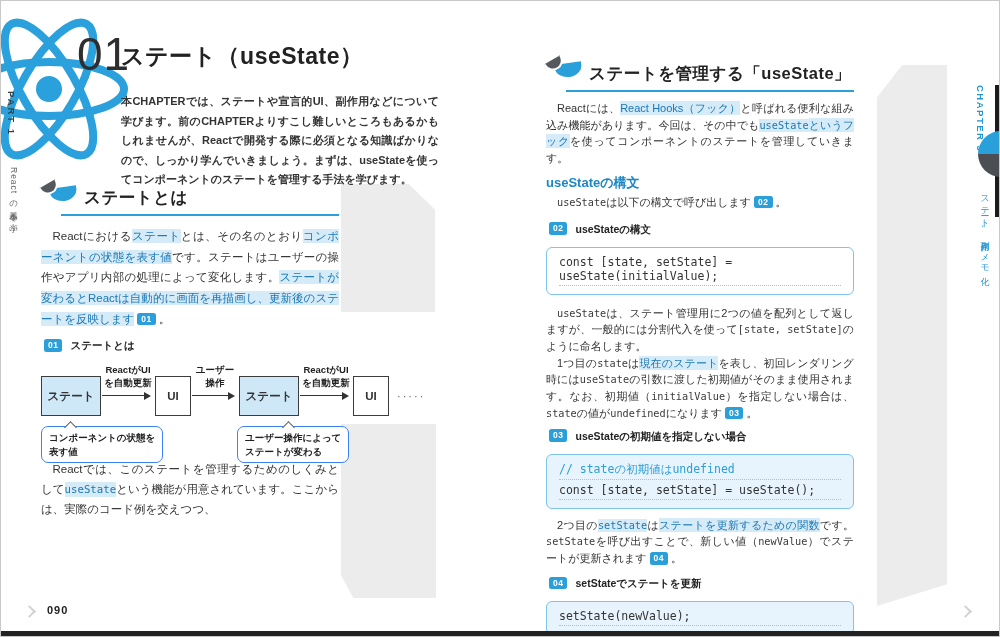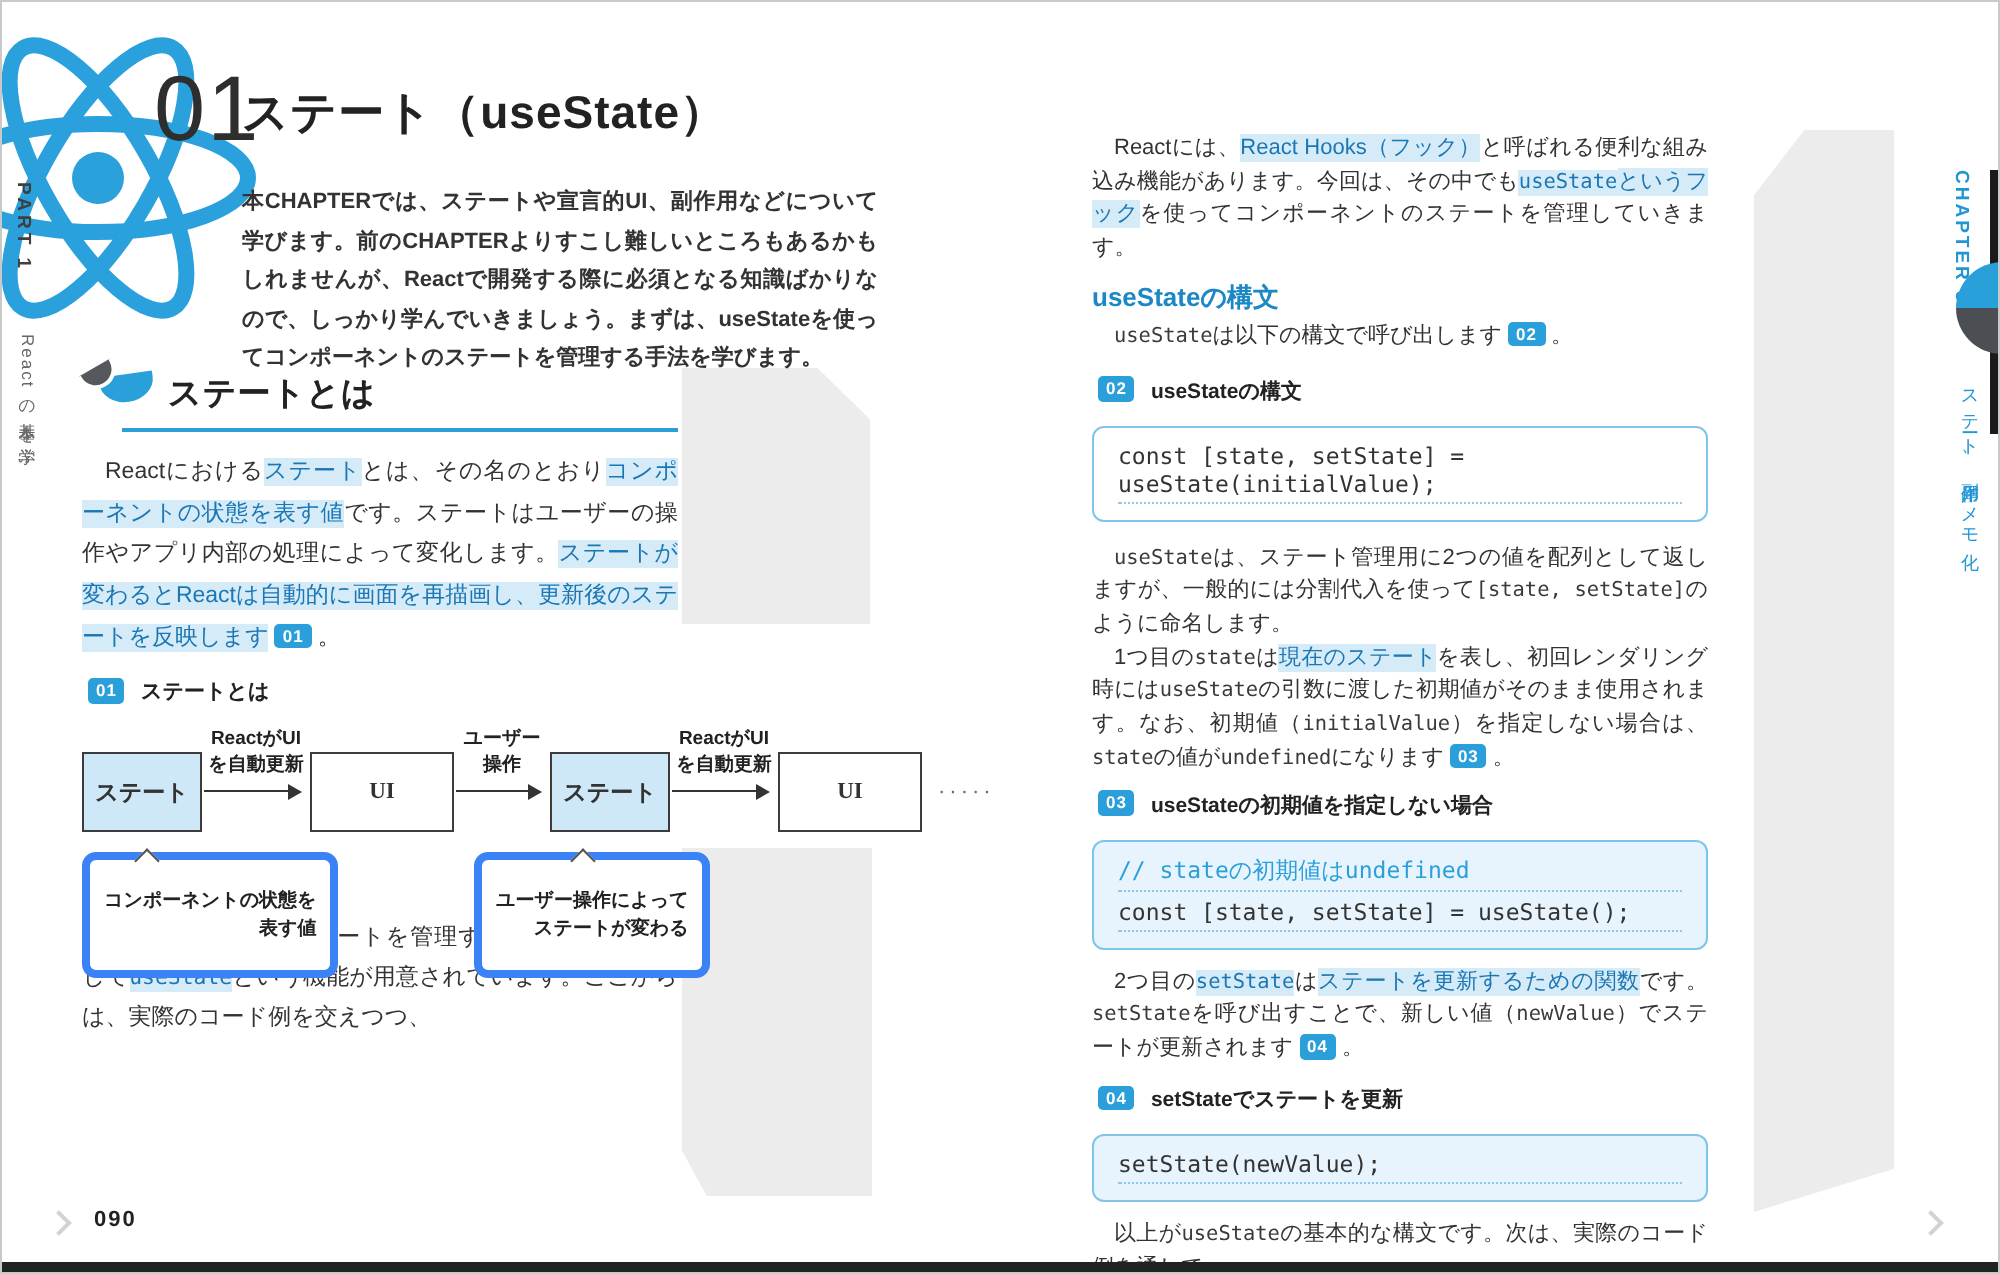--- a/index.html
+++ b/index.html
@@ -80,31 +80,31 @@
   .code-block.tint { background:#e7f4fd; }
   .code-line { display:block; border-bottom:1px dotted #8cc9ec; padding-bottom:2px; margin-bottom:3px; }
   .code-comment { color:#2b9fd9; }
 
   
   .diagram { position:relative; width:398px; height:104px; margin-top:3px; }
   .flow-row { position:absolute; left:0; top:20px; display:flex; align-items:center; height:40px; }
   .node { height:40px; display:flex; align-items:center; justify-content:center;
           border:1.5px solid #3c3c3c; font-size:11.5px; font-weight:600; background:#fff; flex:none; }
   .node.state { width:60px; background:#cfe8f8; }
-  .node.ui { width:72px;font-family:Liberation Serif, serif; }
+  .node.ui { width:36px; }
   .arrow { position:relative; height:40px; flex:none;padding-left:26px; }
   .arrow.w54 { width:54px; } .arrow.w48 { width:48px; }
   .arrow .lbl { position:absolute; bottom:27px; left:50%; transform:translateX(-50%); width:86px;
                 text-align:center; font-size:9.5px; font-weight:bold; line-height:1.35; color:#222; }
   .arrow .ln { position:absolute; top:19px; left:1px; right:6px; border-top:1.5px solid #333; }
   .arrow .ln::after { content:''; position:absolute; right:-2px; top:-4.5px; width:0; height:0;
                       border-left:7px solid #333; border-top:4px solid transparent; border-bottom:4px solid transparent; }
   .flow-dots { margin-left:8px; font-size:11px; color:#666; letter-spacing:2px; }
-  .callout { position:absolute; top:70px; background:#fff; border:4px solid #3b82f6; border-radius:7px;
-             padding:14px 7px; font-size:9.5px; font-weight:600; line-height:1.4; color:#222;text-align:right; }
+  .callout { position:absolute; top:70px; background:#fff; border:1px solid #3b82f6; border-radius:7px;
+             padding:4px 7px; font-size:9.5px; font-weight:600; line-height:1.4; color:#222; }
   .callout::before { content:''; position:absolute; top:-4.5px; width:8px; height:8px; background:#fff;
                      border-left:1px solid #555; border-top:1px solid #555; transform:rotate(45deg); }
   .callout.c1 { left:0; } .callout.c1::before { left:24px; }
   .callout.c2 { left:196px; } .callout.c2::before { left:46px; }
 
   
   .page-num { position:absolute; font-size:11px; font-weight:bold; color:#222; letter-spacing:1px; }
   .pn-left { left:46px; top:603px; } .pn-right { left:933px; top:603px;margin-top:43px; }
   .chev { position:absolute; width:9px; height:9px; border-top:2px solid #d2d2d2; border-right:2px solid #d2d2d2;
           transform:rotate(45deg); }
@@ -185,20 +185,30 @@
     </div>
     <div class="callout c2">
       <span>ユーザー操作によって</span><br><span>ステートが変わる</span>
     </div>
   </div>
 
   <p class="para" style="line-height:1.72;"><span class="seg-p">Reactでは、このステートを管理するためのしくみとして</span><span class="seg-hlcode">useState</span><span class="seg-p">という機能が用意されています。ここからは、実際のコード例を交えつつ、</span></p>
 </div>
 
 <div class="right-col">
+  <div>
+    <div class="sec-head">
+      <span class="sec-icon">
+          <span class="blue"></span>
+          <span class="gray"></span>
+        </span>
+      <span class="sec-title">ステートを管理する「useState」</span>
+    </div>
+    <div class="sec-rule"></div>
+  </div>
 
   <p class="para mt8"><span class="seg-p">Reactには、</span><span class="seg-hl">React Hooks（フック）</span><span class="seg-p">と呼ばれる便利な組み込み機能があります。今回は、その中でも</span><span class="seg-hlcode">useState</span><span class="seg-hl">というフック</span><span class="seg-p">を使ってコンポーネントのステートを管理していきます。</span></p>
 
   <div class="sub-head">useStateの構文</div>
   <p class="para" style="margin-top:2px;"><span class="seg-code">useState</span><span class="seg-p">は以下の構文で呼び出します</span><span class="seg-badge">02</span><span class="seg-p">。</span></p>
 
   <div class="caption-row mt12">
     <span class="badge">02</span>
     <span>useStateの構文</span>
   </div>

